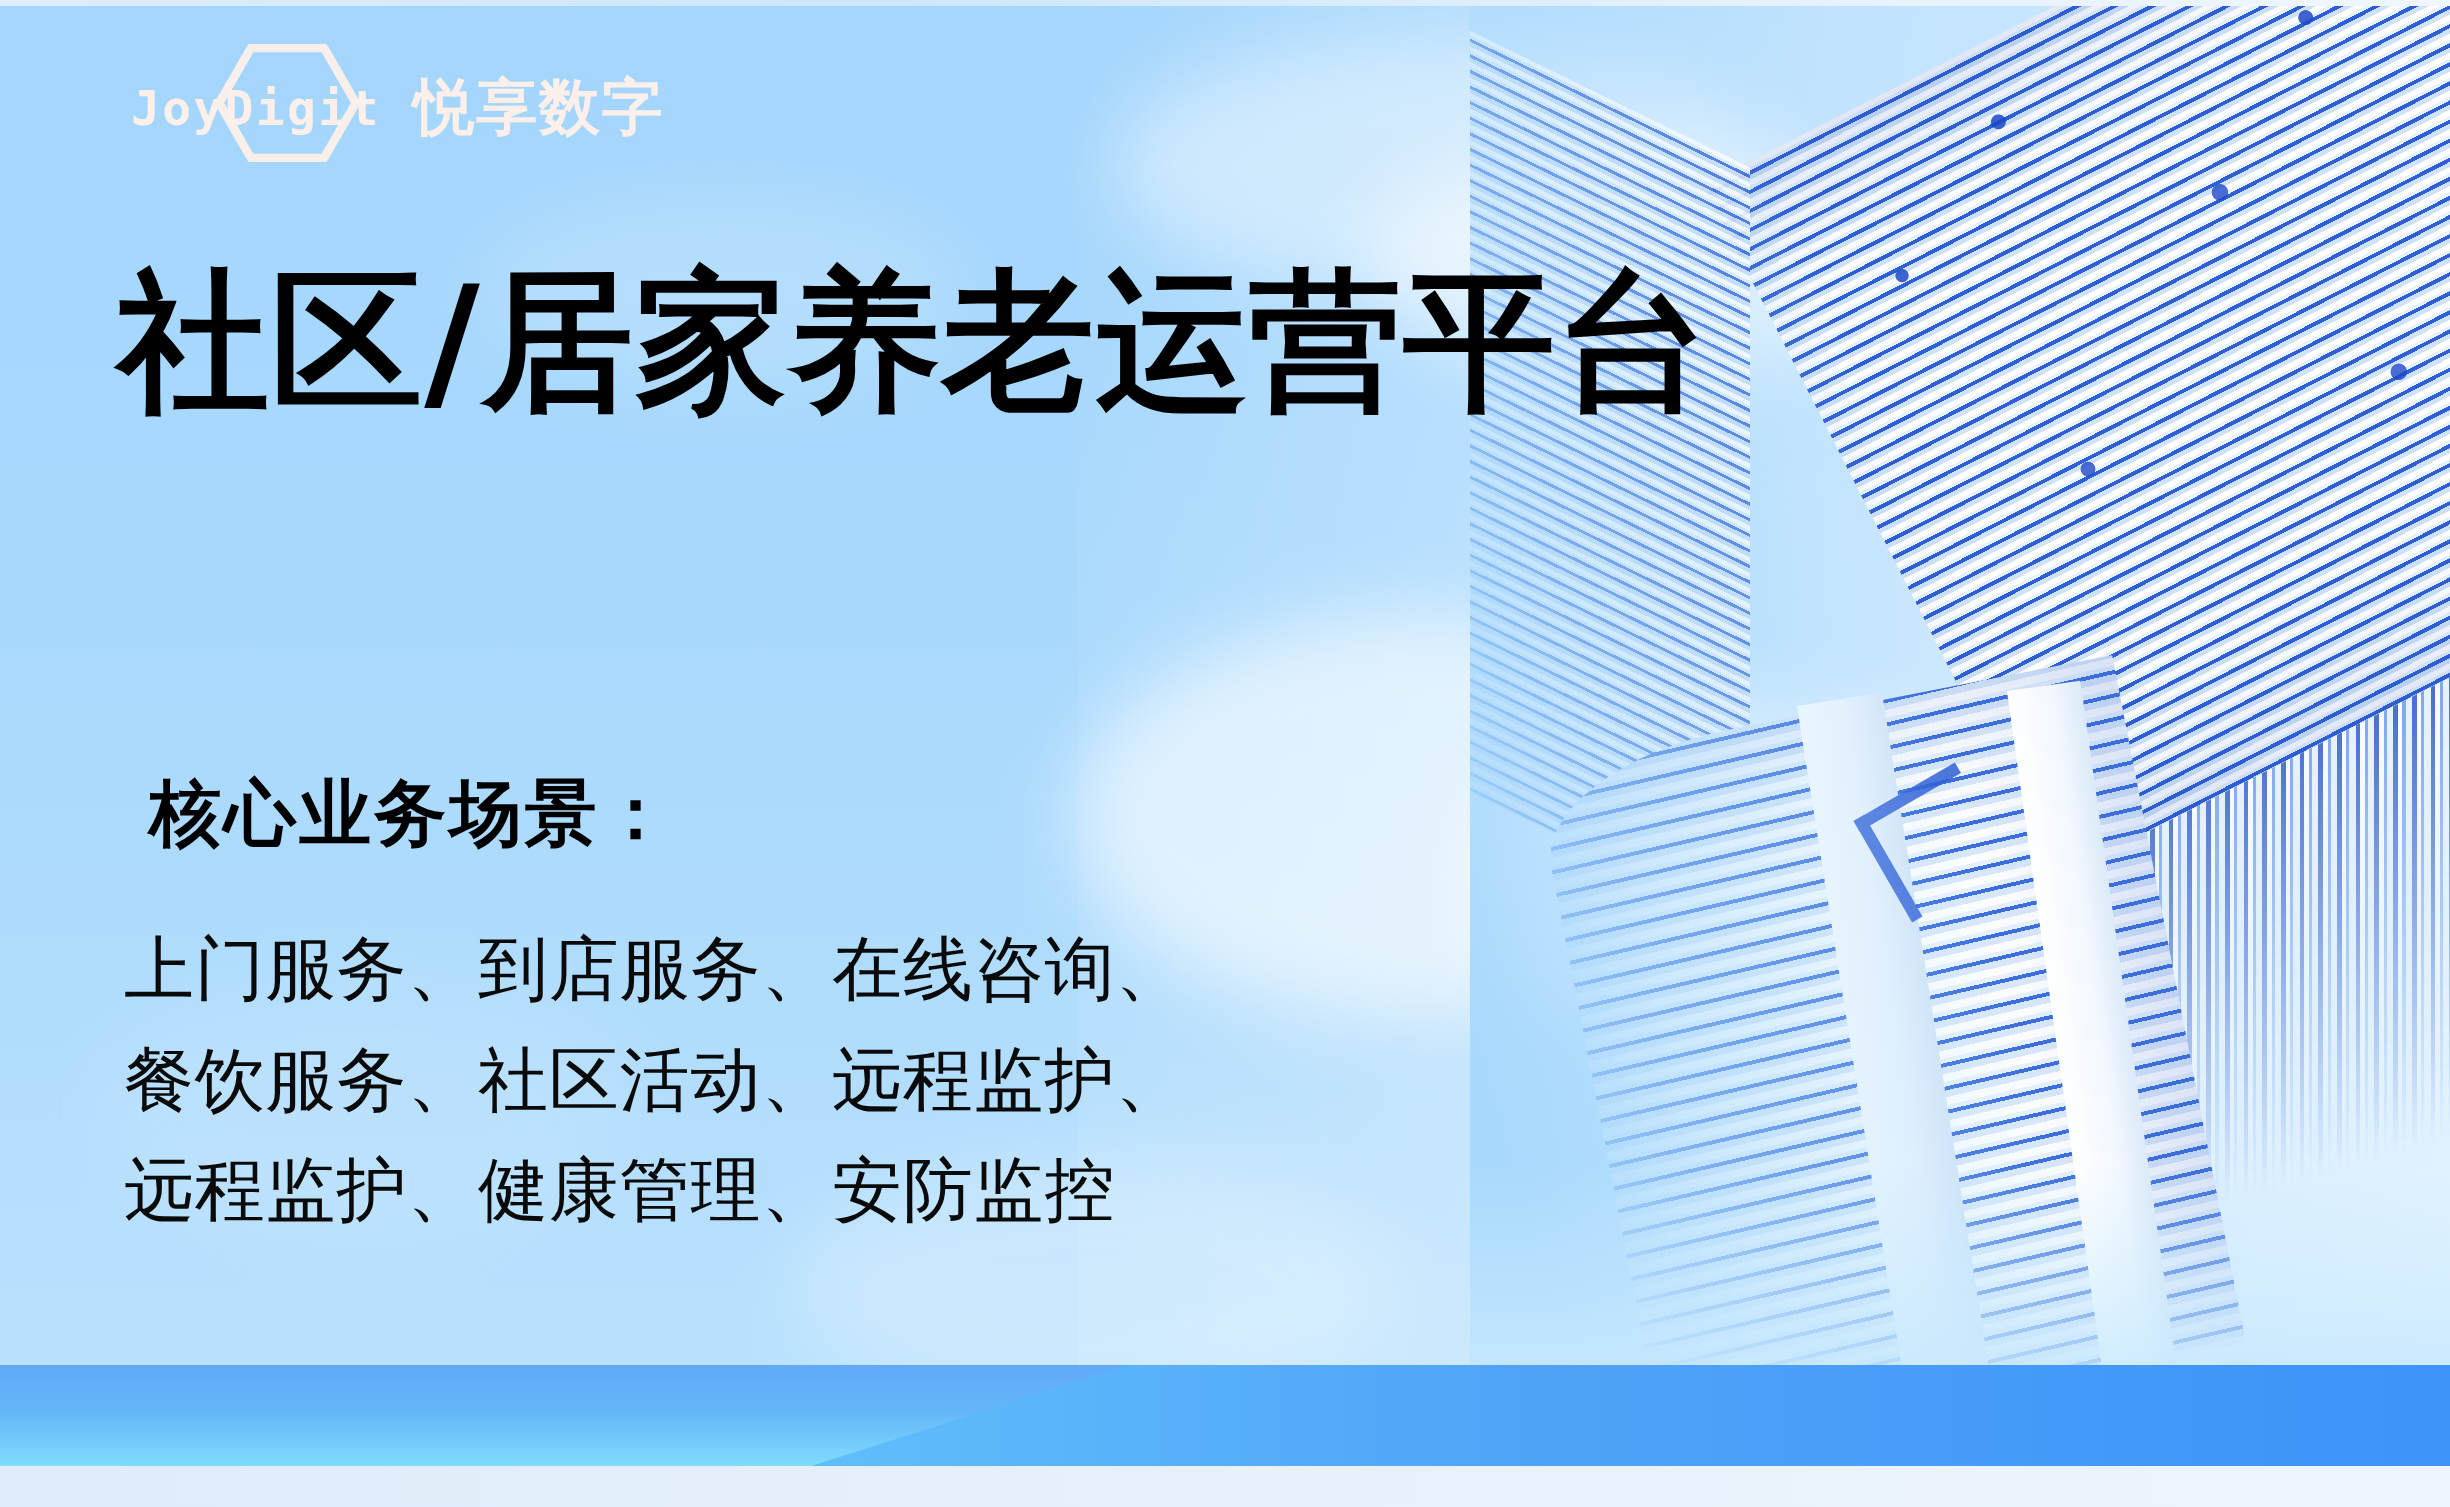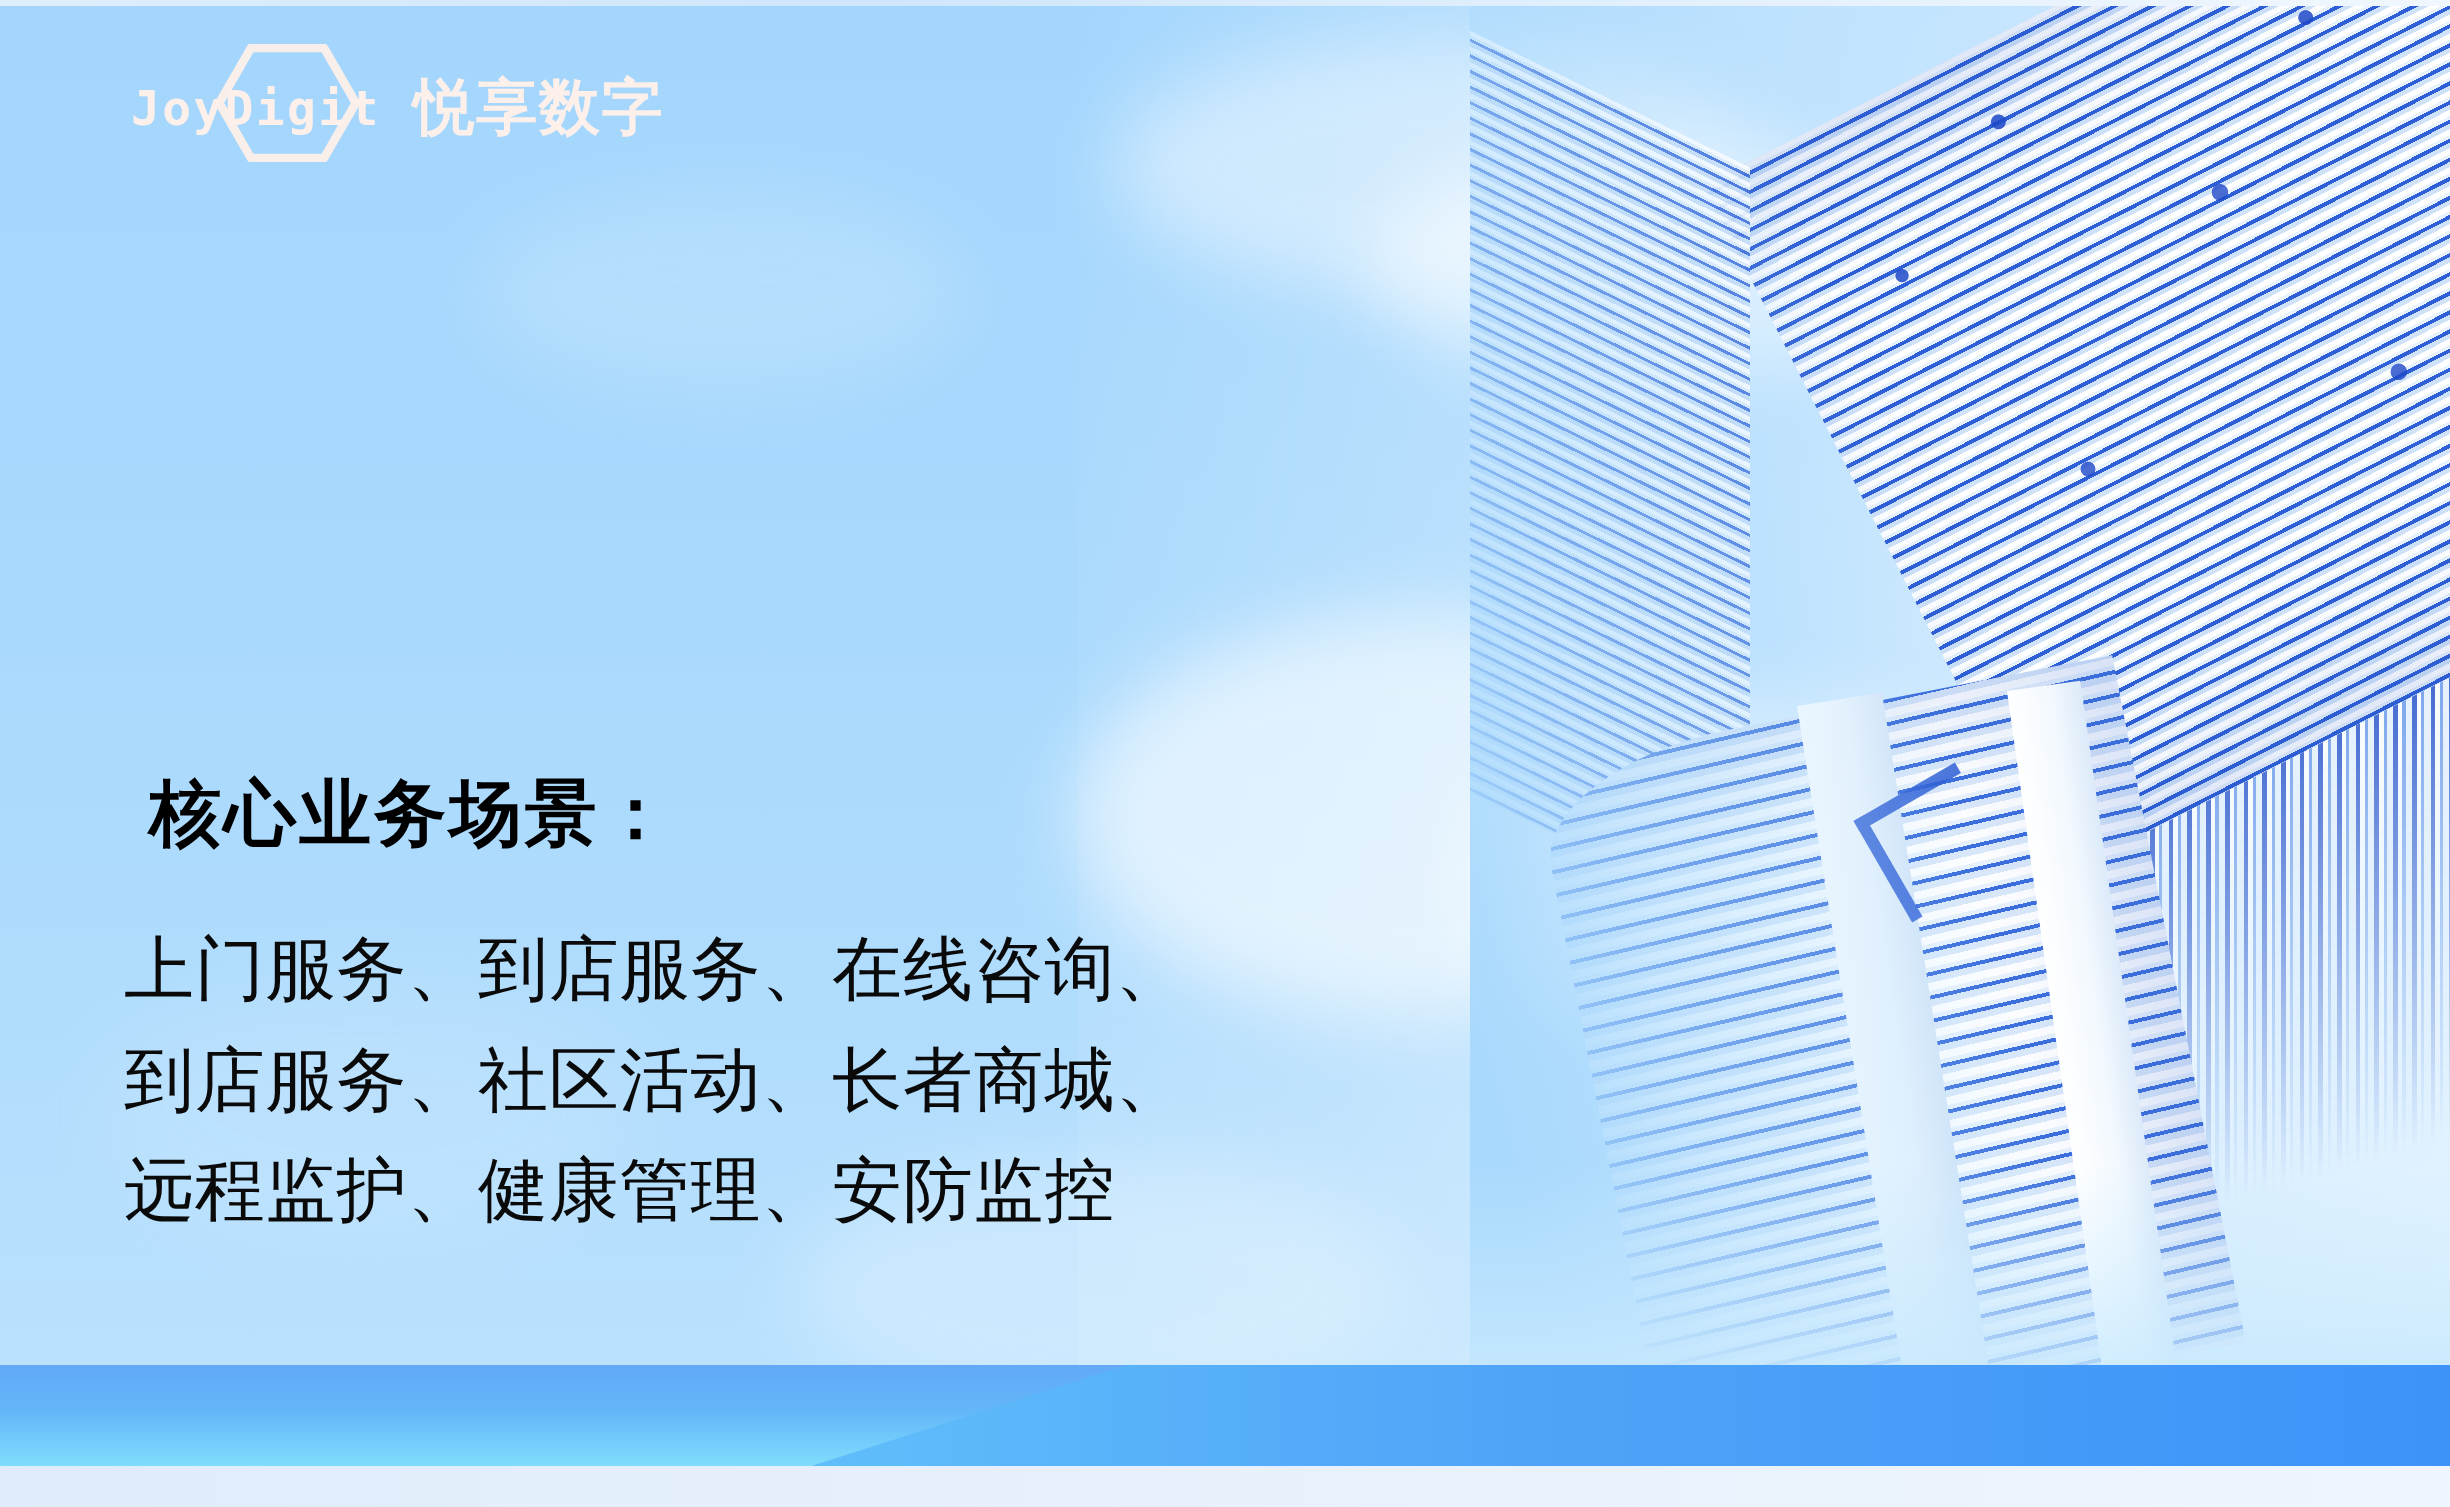--- a/index.html
+++ b/index.html
@@ -286,26 +286,27 @@
   <div class="logo">
     <div class="logo-mark">
       <svg class="logo-hex" viewBox="0 0 186 152" aria-hidden="true">
         <polygon points="46,5 140,5 181,76 140,147 46,147 5,76" fill="none" stroke="#fdf0ea" stroke-width="11" stroke-linejoin="round"></polygon>
       </svg>
       <span class="logo-word">JoyDigit</span>
     </div>
     <span class="logo-cn">悦享数字</span>
   </div>
 
+  <h1 class="headline">社区/居家养老运营平台</h1>
 
   <h2 class="subtitle">核心业务场景：</h2>
 
   <div class="body-lines">
     <div class="body-line">上门服务、到店服务、在线咨询、</div>
-    <div class="body-line">到店服务、社区活动、长者商城、</div>
+    <div class="body-line">餐饮服务、社区活动、远程监护、</div>
     <div class="body-line">远程监护、健康管理、安防监控</div>
   </div>
 
   <div class="bottom-zone">
     <div class="bottom-base"></div>
     <div class="band">
       <div class="band-right"></div>
       <div class="band-left"></div>
       <div class="band-gap"></div>
     </div>

